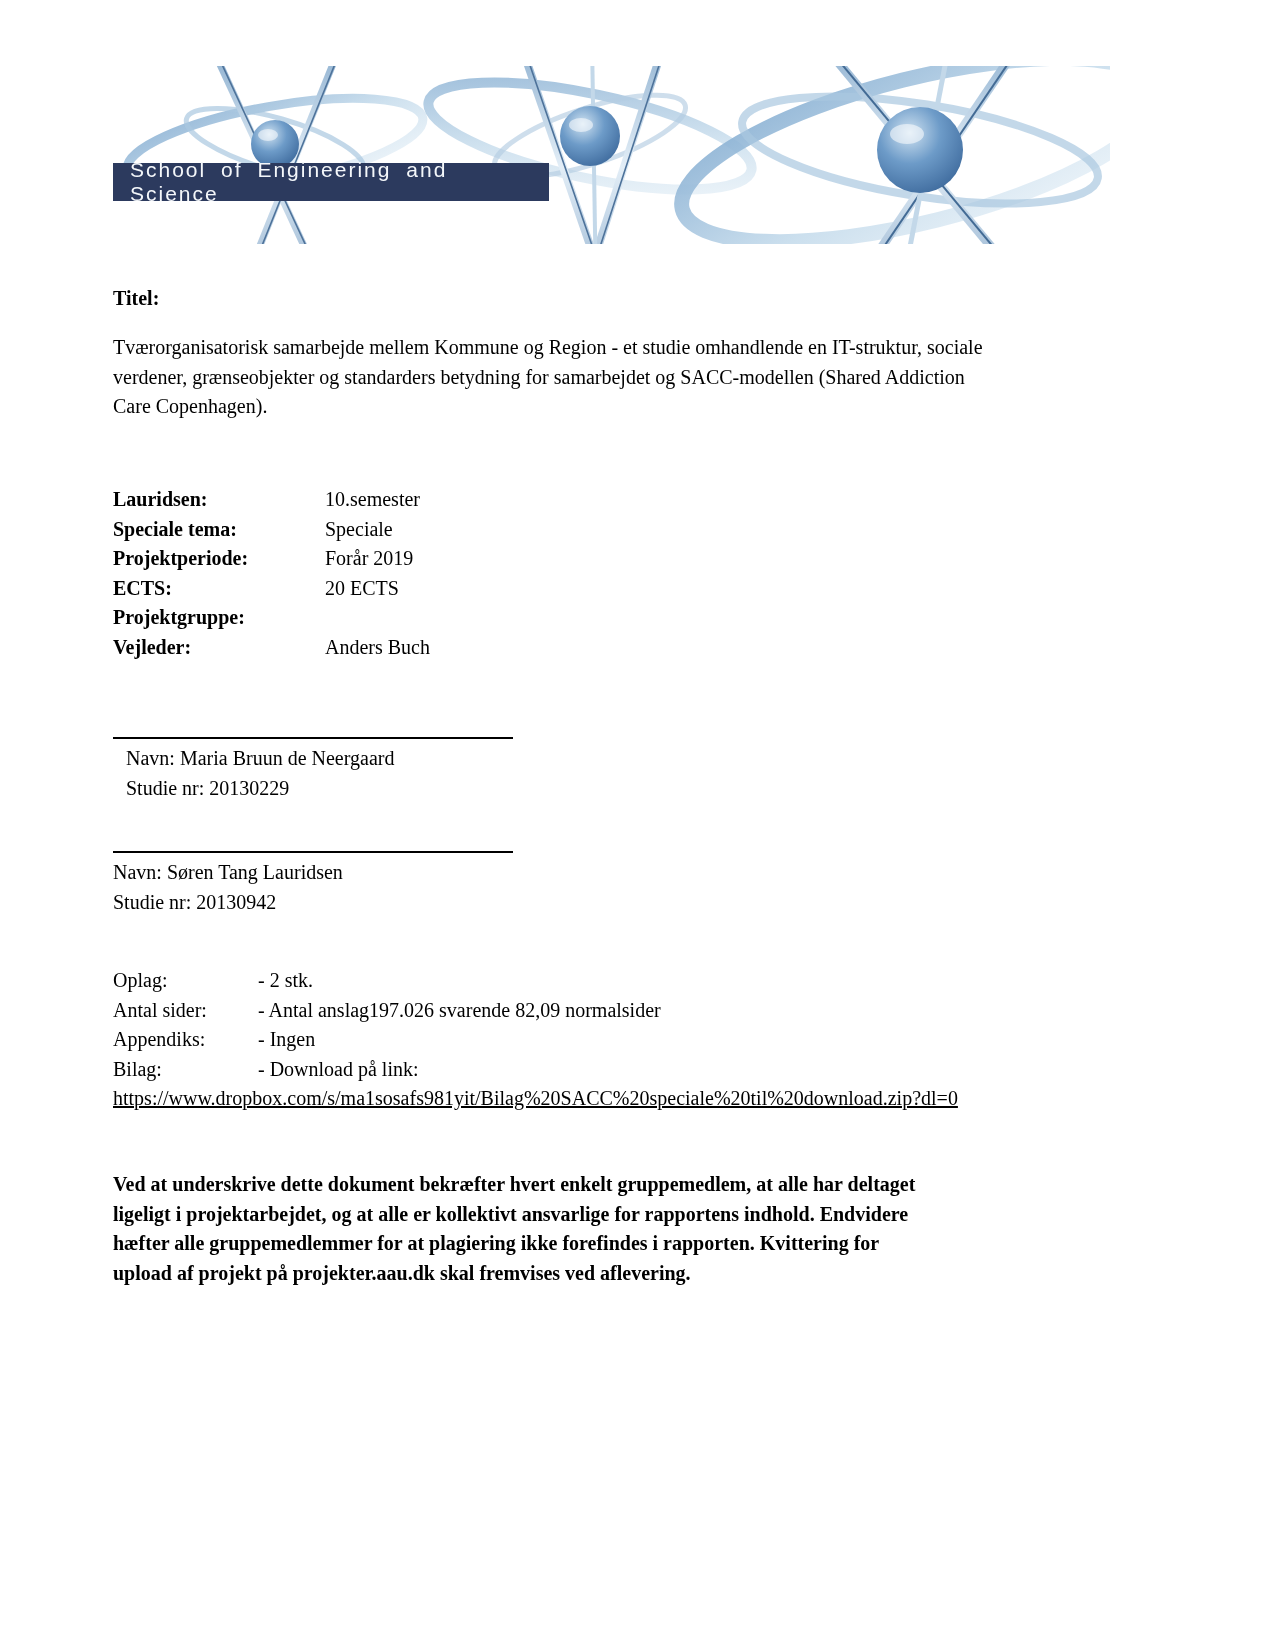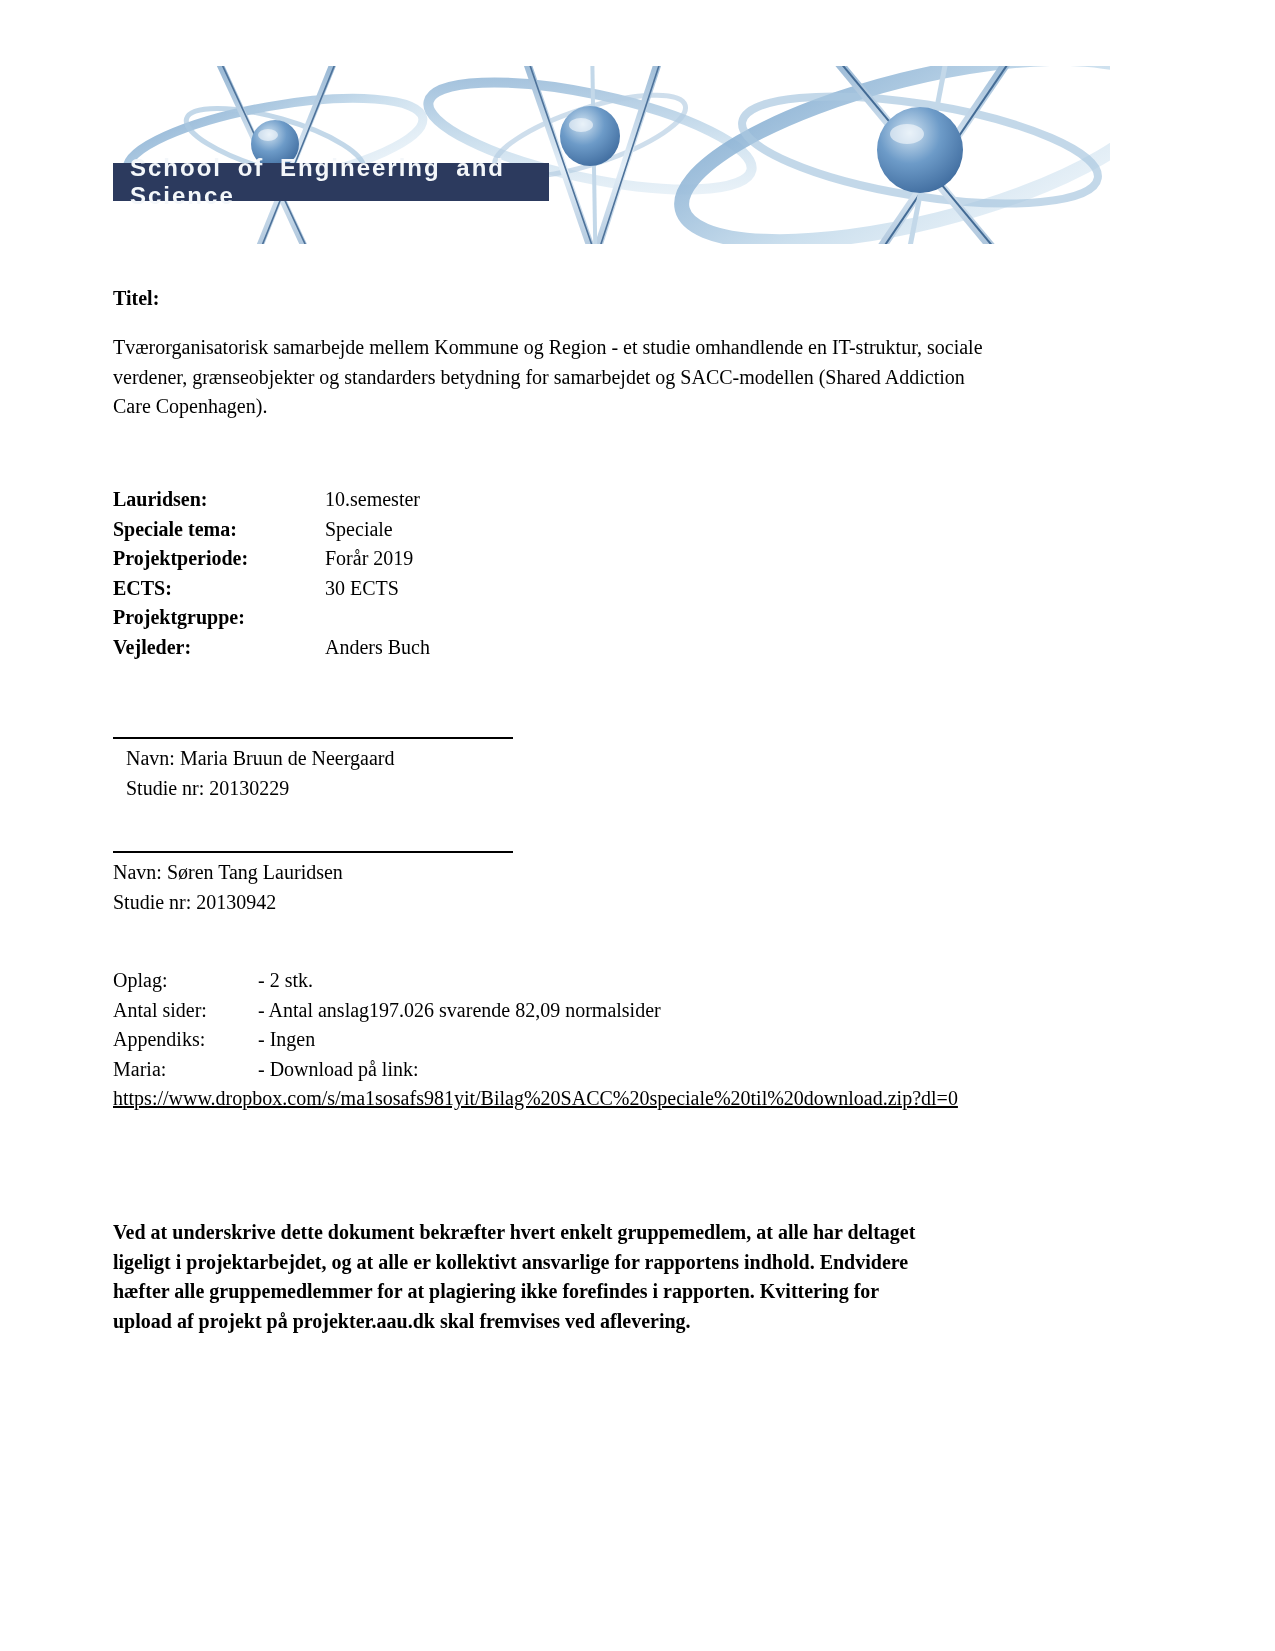--- a/index.html
+++ b/index.html
@@ -13,22 +13,22 @@
 
   
   #logo-wrap { left: 110px; top: 66px; width: 1000px; height: 178px; }
   #banner {
     left: 113px; top: 163px; width: 436px; height: 38px;
     display: flex; align-items: center; box-sizing: border-box;
     padding-left: 17px; z-index: 3;
   }
   #banner span {
     font-family: "Liberation Sans", sans-serif;
-    font-size: 24px; letter-spacing: 2px; word-spacing: 7px;
-    font-weight: 700;
+    font-size: 21px; letter-spacing: 2px; word-spacing: 7px;
+    font-weight: 400;
   }
 
   
   .t25 { font-size: 20px; line-height: 29.5px; }
   .bold { font-weight: bold; }
 
   #titel-label   { left: 113px; top: 284px; }
   #title-text    { left: 113px; top: 333px; width: 1062px; white-space: pre-line; }
 
   #meta          { left: 113px; top: 485px; }
@@ -39,21 +39,21 @@
   #sig1-text { left: 126px; top: 744px; }
   #sig2-line { left: 113px; top: 851px; }
   #sig2-text { left: 113px; top: 858px; }
 
   #details       { left: 113px; top: 966px; }
   .det-row       { display: grid; grid-template-columns: 145px auto; }
 
   #link-block    { left: 113px; top: 1084px; width: 993px; }
   #link-block a  { color: #000; text-decoration: underline; word-break: break-all; }
 
-  #declaration   { left: 113px; top: 1170px; width: 1000px; white-space: pre-line; margin-top: 48px; }
+  #declaration   { left: 113px; top: 1170px; width: 1000px; white-space: pre-line; }
 </style>
 </head>
 <body>
 
 <div class="page">
 
   <div class="abs" id="logo-wrap">
     <svg width="1000" height="178" viewBox="0 0 1000 178" xmlns="http://www.w3.org/2000/svg">
       <defs>
         <radialGradient id="sph" cx="38%" cy="30%" r="80%">
@@ -127,21 +127,21 @@
     <div class="meta-row">
       <span class="bold">Speciale tema:</span>
       <span>Speciale</span>
     </div>
     <div class="meta-row">
       <span class="bold">Projektperiode:</span>
       <span>Forår 2019</span>
     </div>
     <div class="meta-row">
       <span class="bold">ECTS:</span>
-      <span>30 ECTS</span>
+      <span>20 ECTS</span>
     </div>
     <div class="meta-row">
       <span class="bold">Projektgruppe:</span>
       <span></span>
     </div>
     <div class="meta-row">
       <span class="bold">Vejleder:</span>
       <span>Anders Buch</span>
     </div>
   </div>
@@ -165,21 +165,21 @@
     </div>
     <div class="det-row">
       <span>Antal sider:</span>
       <span>- Antal anslag197.026 svarende 82,09 normalsider</span>
     </div>
     <div class="det-row">
       <span>Appendiks:</span>
       <span>- Ingen</span>
     </div>
     <div class="det-row">
-      <span>Maria:</span>
+      <span>Bilag:</span>
       <span>- Download på link:</span>
     </div>
   </div>
 
   <div class="abs t25" id="link-block">
     <a href="#">https://www.dropbox.com/s/ma1sosafs981yit/Bilag%20SACC%20speciale%20til%20download.zip?dl=0</a>
   </div>
 
   <div class="abs t25 bold" id="declaration">Ved at underskrive dette dokument bekræfter hvert enkelt gruppemedlem, at alle har deltaget
 ligeligt i projektarbejdet, og at alle er kollektivt ansvarlige for rapportens indhold. Endvidere

